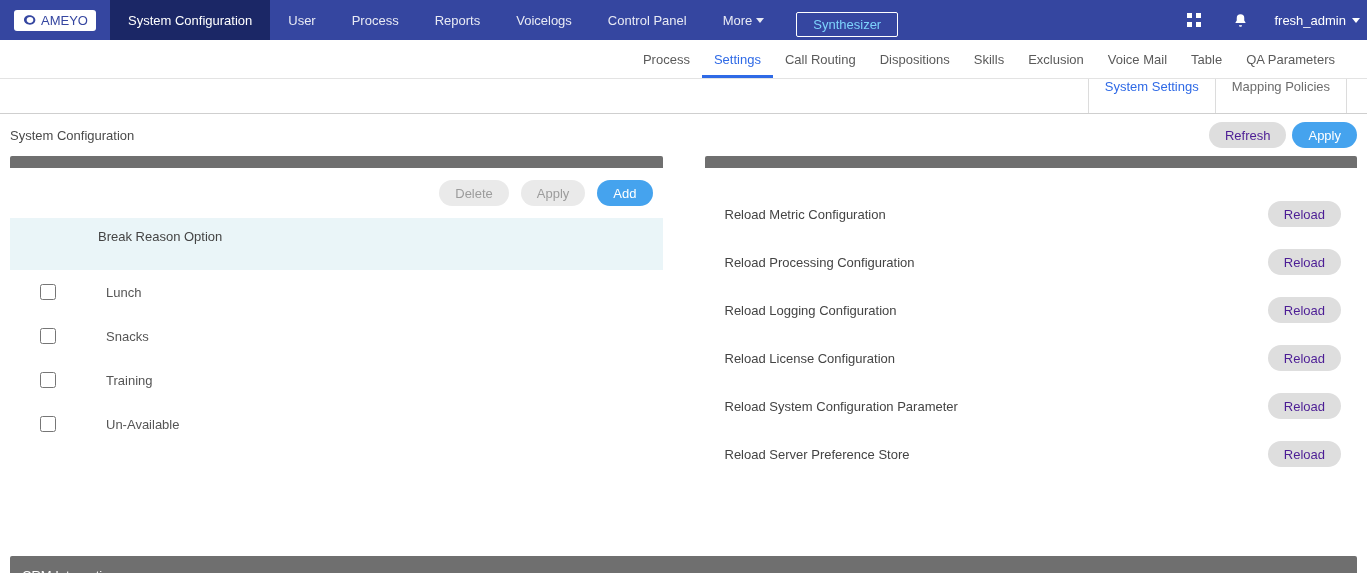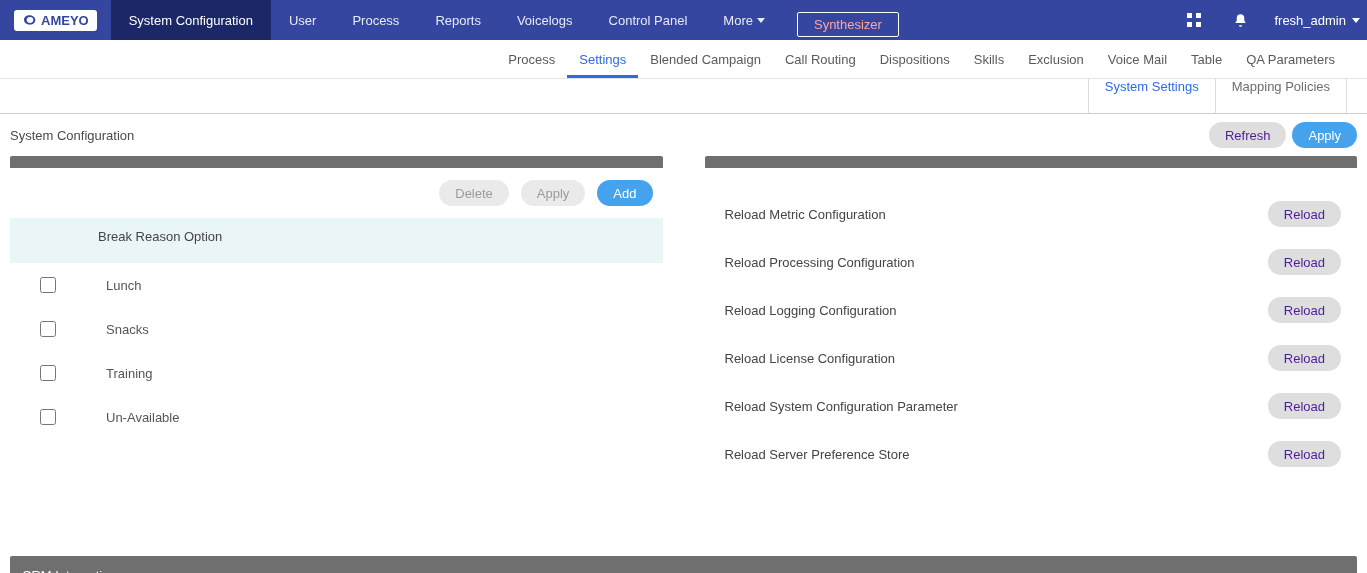--- a/index.html
+++ b/index.html
@@ -22,21 +22,21 @@
     color: #fff;
   }
   .logo {
     display: flex;
     align-items: center;
     padding: 0 14px;
   }
   .logo-box {
     background: #fff;
     color: #3546a0;
-    font-weight: 700;
+    font-weight: 400;
     font-size: 13px;
     padding: 3px 8px;
     border-radius: 3px;
     display: flex;
     align-items: center;
   }
   .logo-box svg { margin-right: 3px; }
   .nav-item {
     display: flex;
     align-items: center;
@@ -49,21 +49,21 @@
   .nav-item.active {
     background: #1b2766;
     color: #fff;
   }
   .nav-more .chev { margin-left: 4px; }
   .synth-btn {
     align-self: center;
     margin-left: 14px;
     border: 1px solid #fff;
     padding: 4px 16px;
-    color: #fca5a5;
+    color: #7dd3fc;
     font-size: 13px;
     border-radius: 2px;
     cursor: pointer;
     margin-top: 9px;
   }
   .nav-spacer { flex: 1; }
   .nav-icon {
     display: flex;
     align-items: center;
     padding: 0 16px;
@@ -184,21 +184,21 @@
   }
   .break-actions {
     display: flex;
     justify-content: flex-end;
     padding: 12px 10px;
     gap: 6px;
   }
   .break-list { }
   .break-head {
     background: #eaf5f8;
-    padding: 11px 0 19px 88px;
+    padding: 11px 0 26px 88px;
     color: #444;
     font-size: 13px;
   }
   .break-item {
     display: flex;
     align-items: center;
     padding: 14px 0 14px 30px;
     gap: 8px;
   }
   .break-item input[type=checkbox] {
@@ -296,23 +296,20 @@
     <span class="chev"></span>
   </div>
 </div>
 
 <div class="subtabs">
   <div class="subtab">
       <span>Process</span>
     </div>
   <div class="subtab active">
       <span>Settings</span>
-    </div>
-  <div class="subtab">
-      <span>Blended Campaign</span>
     </div>
   <div class="subtab">
       <span>Call Routing</span>
     </div>
   <div class="subtab">
       <span>Dispositions</span>
     </div>
   <div class="subtab">
       <span>Skills</span>
     </div>

